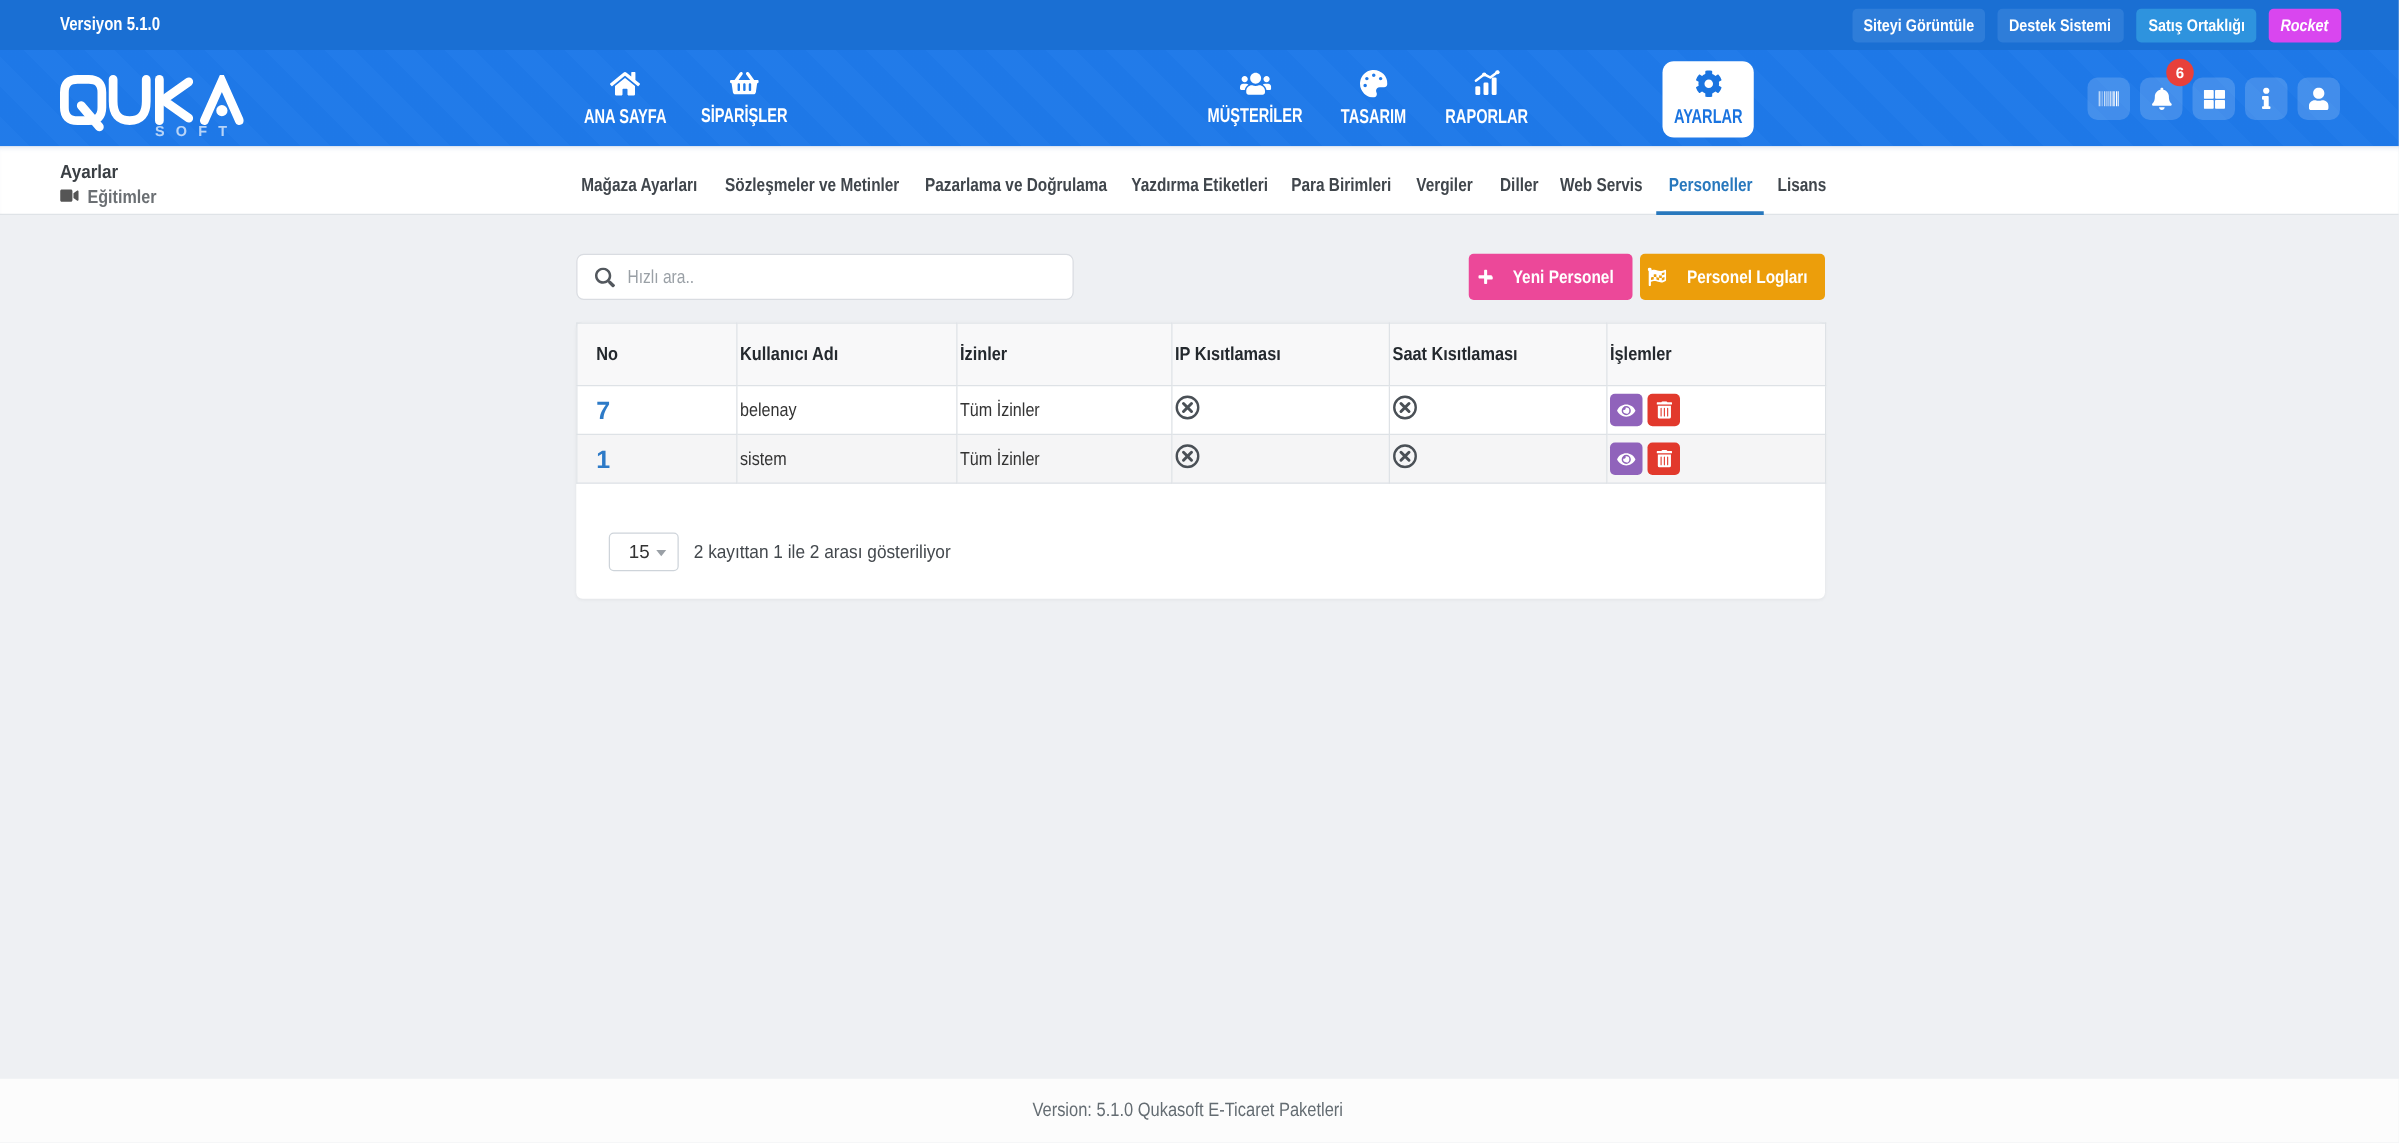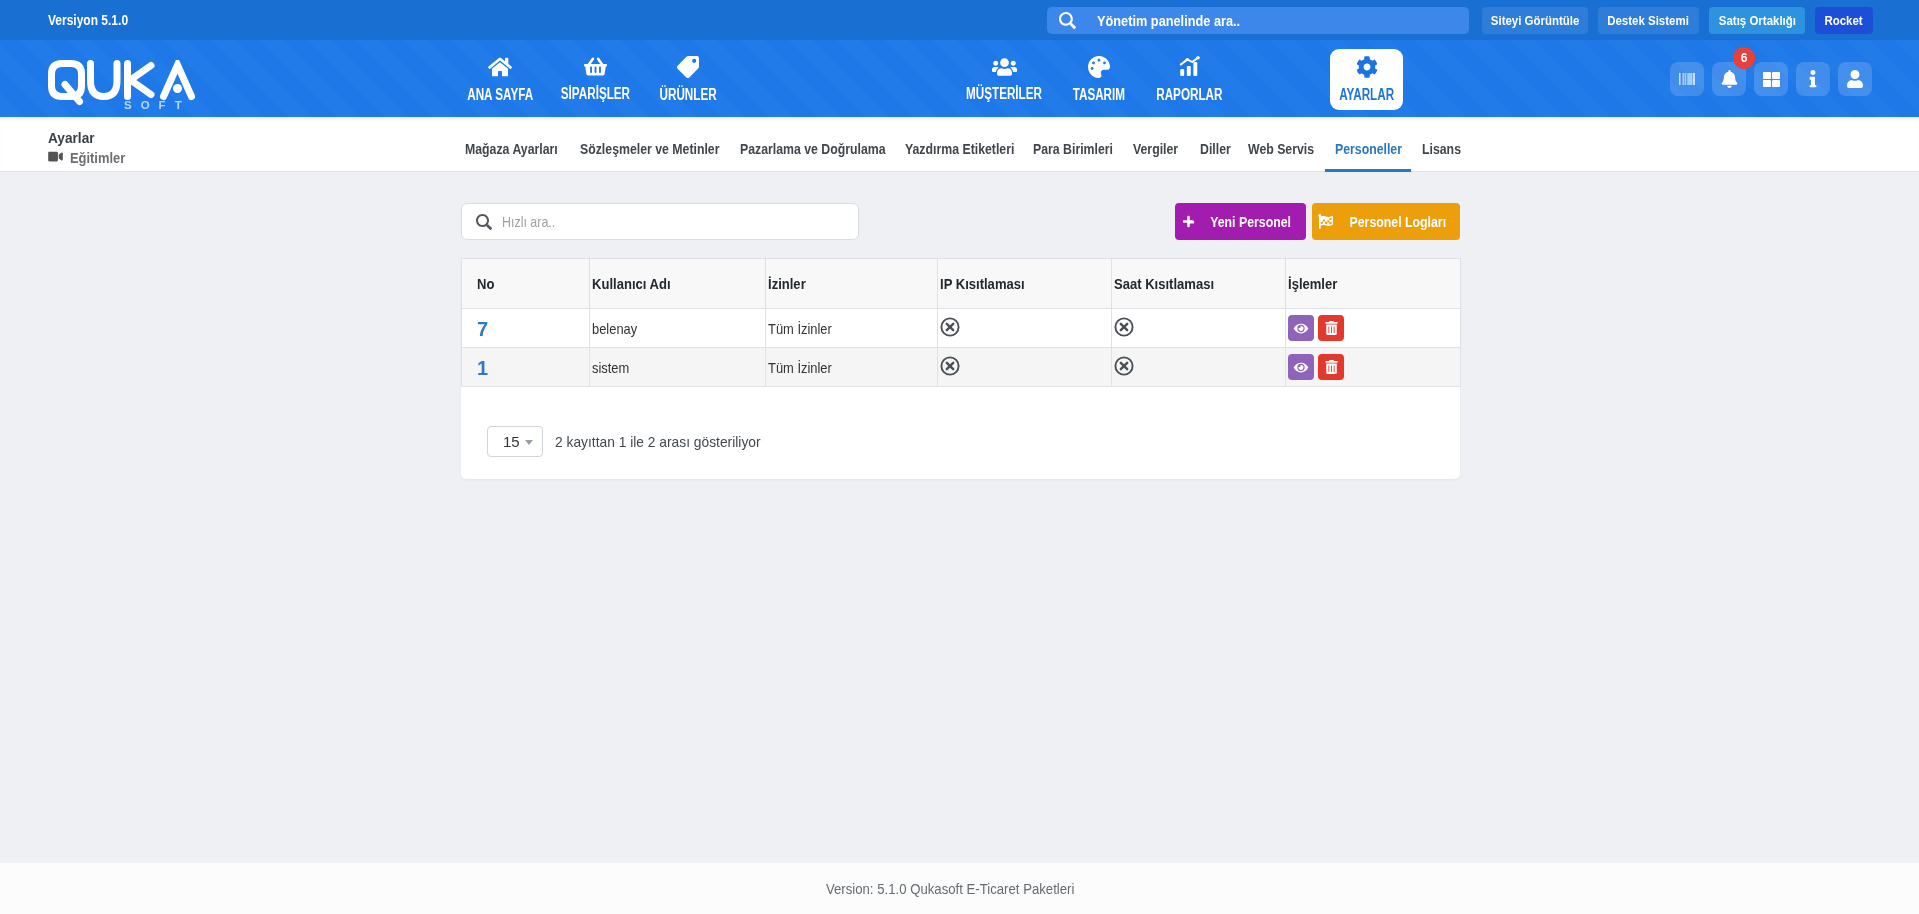--- a/index.html
+++ b/index.html
@@ -29,21 +29,21 @@
 #bc2i{position:absolute;left:47px;top:33px;}
 .tab{position:absolute;top:23px;font-size:15px;font-weight:bold;color:#40464c;white-space:nowrap;transform:scaleX(0.82);transform-origin:0 50%;}
 .tab.act{color:#2878bd;}
 #tabline{position:absolute;left:1325px;top:52px;width:86px;height:3px;background:#2878bd;}
 
 #qsearch{position:absolute;left:461px;top:203px;width:398px;height:37px;background:#fff;border:1px solid #d9dce1;border-radius:6px;}
 #qsearch .ph{position:absolute;left:40px;top:0;line-height:35px;color:#9aa0a6;font-size:15px;transform:scaleX(0.83);transform-origin:0 50%;}
 #qsearch svg{position:absolute;left:14px;top:10px;}
 .cbtn{position:absolute;top:203px;height:37px;border-radius:4px;color:#fff;font-size:14.5px;font-weight:bold;display:flex;align-items:center;justify-content:center;gap:8px;}
 .cbtn span{display:inline-block;transform:scaleX(0.85);}
-#btnyeni{left:1175px;width:131px;background:#a21caf;}
+#btnyeni{left:1175px;width:131px;background:#ec4899;}
 #btnlog{left:1312px;width:148px;background:#ec9e0b;}
 
 #card{position:absolute;left:461px;top:258px;width:999px;height:221px;background:#fff;border-radius:5px;box-shadow:0 1px 3px rgba(0,0,0,0.05);}
 #tbl{border-collapse:collapse;width:999px;table-layout:fixed;}
 #tbl th,#tbl td{border:1px solid #dee2e6;padding:0 0 0 2px;text-align:left;vertical-align:middle;}
 #tbl th:first-child,#tbl td:first-child{padding-left:15px;}
 #tbl th{height:50px;font-size:15px;font-weight:bold;color:#24292e;background:#f8f8f9;}
 #tbl td{height:39px;font-size:15px;color:#333;}
 #tbl tr.odd td{background:#fff;}
 #tbl tr.even td{background:#f5f5f6;}
@@ -58,36 +58,30 @@
 #pgtxt{position:absolute;left:94px;top:168px;line-height:31px;font-size:15px;color:#43484d;transform:scaleX(0.92);transform-origin:0 50%;}
 
 #footer{position:absolute;left:0;top:863px;width:1919px;height:51px;background:#fcfcfc;}
 #footer div{text-align:center;margin-top:17px;font-size:15.5px;color:#646c72;transform:translateX(-9px);}
 #footer span{display:inline-block;transform:scaleX(0.85);}
 </style>
 </head>
 <body>
 <div id="topbar">
   <span id="ver">Versiyon 5.1.0</span>
-  <div id="tsearch">
-    <svg width="17" height="17" viewBox="0 0 512 512">
-        <path fill="#fff" d="M505 442.7L405.3 343c-4.5-4.5-10.6-7-17-7H372c27.6-35.3 44-79.7 44-128C416 93.1 322.9 0 208 0S0 93.1 0 208s93.1 208 208 208c48.3 0 92.7-16.4 128-44v16.3c0 6.4 2.5 12.5 7 17l99.7 99.7c9.4 9.4 24.6 9.4 33.9 0l28.3-28.3c9.4-9.3 9.4-24.5.1-33.9zm-297-91.7c-79.5 0-144-64.3-144-144 0-79.5 64.3-144 144-144 79.5 0 144 64.3 144 144 0 79.5-64.3 144-144 144z"></path>
-      </svg>
-    <span class="ph">Yönetim panelinde ara..</span>
-  </div>
   <div class="tbtn" style="left:1482px;width:106px;background:#2e7dd9;">
       <span>Siteyi Görüntüle</span>
     </div>
   <div class="tbtn" style="left:1598px;width:101px;background:#2e7dd9;">
       <span>Destek Sistemi</span>
     </div>
   <div class="tbtn" style="left:1709px;width:96px;background:#2e93de;">
       <span>Satış Ortaklığı</span>
     </div>
-  <div class="tbtn" style="left:1815px;width:58px;background:#1d4ed8;">
+  <div class="tbtn" style="left:1815px;width:58px;background:#d946ef;font-style:italic;">
       <span>Rocket</span>
     </div>
 </div>
 
 <div id="navbar">
   <svg id="logo" style="position:absolute;left:48px;top:20px;" width="147" height="52" viewBox="0 0 147 52">
     <g fill="none" stroke="#fff" stroke-width="7" stroke-linecap="round">
       <path d="M14 3.5 H23 Q33.5 3.5 33.5 14 V26 Q33.5 36.5 23 36.5 H14 Q3.5 36.5 3.5 26 V14 Q3.5 3.5 14 3.5 Z"></path>
       <path d="M17 24.5 L31.5 41.5"></path>
       <path d="M42.5 3.5 V21 Q42.5 36.5 55.75 36.5 Q69 36.5 69 21 V3.5"></path>
@@ -104,26 +98,20 @@
     <svg width="24" height="22" viewBox="0 0 576 512">
         <path fill="#fff" d="M280.37 148.26L96 300.11V464a16 16 0 0 0 16 16l112.06-.29a16 16 0 0 0 15.92-16V368a16 16 0 0 1 16-16h64a16 16 0 0 1 16 16v95.64a16 16 0 0 0 16 16.05L464 480a16 16 0 0 0 16-16V300L295.67 148.26a12.19 12.19 0 0 0-15.3 0zM571.6 251.47L488 182.56V44.05a12 12 0 0 0-12-12h-56a12 12 0 0 0-12 12v72.61L318.47 43a48 48 0 0 0-61 0L4.34 251.47a12 12 0 0 0-1.6 16.9l25.5 31A12 12 0 0 0 45.15 301l235.22-193.74a12.19 12.19 0 0 1 15.3 0L530.9 301a12 12 0 0 0 16.9-1.6l25.5-31a12 12 0 0 0-1.7-16.93z"></path>
       </svg>
     <span class="lbl">ANA SAYFA</span>
   </div>
   <div class="nvi" style="left:525px;">
     <svg width="23" height="21" viewBox="0 0 576 512">
         <path fill="#fff" d="M576 216v16c0 13.255-10.745 24-24 24h-8l-26.113 182.788C514.509 462.435 494.257 480 470.37 480H105.63c-23.887 0-44.139-17.565-47.518-41.212L32 256h-8c-13.255 0-24-10.745-24-24v-16c0-13.255 10.745-24 24-24h67.341l106.78-146.821c10.395-14.292 30.407-17.453 44.701-7.058 14.293 10.395 17.453 30.408 7.058 44.701L170.477 192h235.046L326.12 82.821c-10.395-14.293-7.234-34.306 7.059-44.701 14.291-10.395 34.306-7.235 44.701 7.058L484.659 192H552c13.255 0 24 10.745 24 24zM312 392V280c0-13.255-10.745-24-24-24s-24 10.745-24 24v112c0 13.255 10.745 24 24 24s24-10.745 24-24zm112 0V280c0-13.255-10.745-24-24-24s-24 10.745-24 24v112c0 13.255 10.745 24 24 24s24-10.745 24-24zm-224 0V280c0-13.255-10.745-24-24-24s-24 10.745-24 24v112c0 13.255 10.745 24 24 24s24-10.745 24-24z"></path>
       </svg>
     <span class="lbl">SİPARİŞLER</span>
-  </div>
-  <div class="nvi" style="left:618px;">
-    <svg width="22" height="22" viewBox="0 0 512 512" style="transform:scaleX(-1);">
-        <path fill="#fff" d="M0 252.118V48C0 21.49 21.49 0 48 0h204.118a48 48 0 0 1 33.941 14.059l211.882 211.882c18.745 18.745 18.745 49.137 0 67.882L293.823 497.941c-18.745 18.745-49.137 18.745-67.882 0L14.059 286.059A48 48 0 0 1 0 252.118zM112 64c-26.51 0-48 21.49-48 48s21.49 48 48 48 48-21.49 48-48-21.49-48-48-48z"></path>
-      </svg>
-    <span class="lbl">ÜRÜNLER</span>
   </div>
   <div class="nvi" style="left:934px;text-align:center;">
     <svg width="25" height="20" viewBox="0 0 640 512">
         <path fill="#fff" d="M96 224c35.3 0 64-28.7 64-64s-28.7-64-64-64-64 28.7-64 64 28.7 64 64 64zm448 0c35.3 0 64-28.7 64-64s-28.7-64-64-64-64 28.7-64 64 28.7 64 64 64zm32 32h-64c-17.6 0-33.5 7.1-45.1 18.6 40.3 22.1 68.9 62 75.1 109.4h66c17.7 0 32-14.3 32-32v-32c0-35.3-28.7-64-64-64zm-256 0c61.9 0 112-50.1 112-112S381.9 32 320 32 208 82.1 208 144s50.1 112 112 112zm76.8 32h-8.3c-20.8 10-43.9 16-68.5 16s-47.6-6-68.5-16h-8.3C179.6 288 128 339.6 128 403.2V432c0 26.5 21.5 48 48 48h288c26.5 0 48-21.5 48-48v-28.8c0-63.6-51.6-115.2-115.2-115.2zm-223.7-13.4C161.5 263.1 145.6 256 128 256H64c-35.3 0-64 28.7-64 64v32c0 17.7 14.3 32 32 32h65.9c6.3-47.4 34.9-87.3 75.2-109.4z"></path>
       </svg>
     <span class="lbl">MÜŞTERİLER</span>
   </div>
   <div class="nvi" style="left:1029px;">
     <svg width="22" height="22" viewBox="0 0 512 512">
         <path fill="#fff" d="M204.3 5C104.9 24.4 24.8 104.3 5.2 203.4c-37 187 131.7 326.4 258.8 306.7 41.2-6.4 61.4-54.6 42.5-91.7-23.1-45.4 9.9-98.4 60.9-98.4h79.7c35.8 0 64.8-29.6 64.9-65.3C511.5 97.1 368.1-26.9 204.3 5zM96 320c-17.7 0-32-14.3-32-32s14.3-32 32-32 32 14.3 32 32-14.3 32-32 32zm32-128c-17.7 0-32-14.3-32-32s14.3-32 32-32 32 14.3 32 32-14.3 32-32 32zm128-64c-17.7 0-32-14.3-32-32s14.3-32 32-32 32 14.3 32 32-14.3 32-32 32zm128 64c-17.7 0-32-14.3-32-32s14.3-32 32-32 32 14.3 32 32-14.3 32-32 32z"></path>

